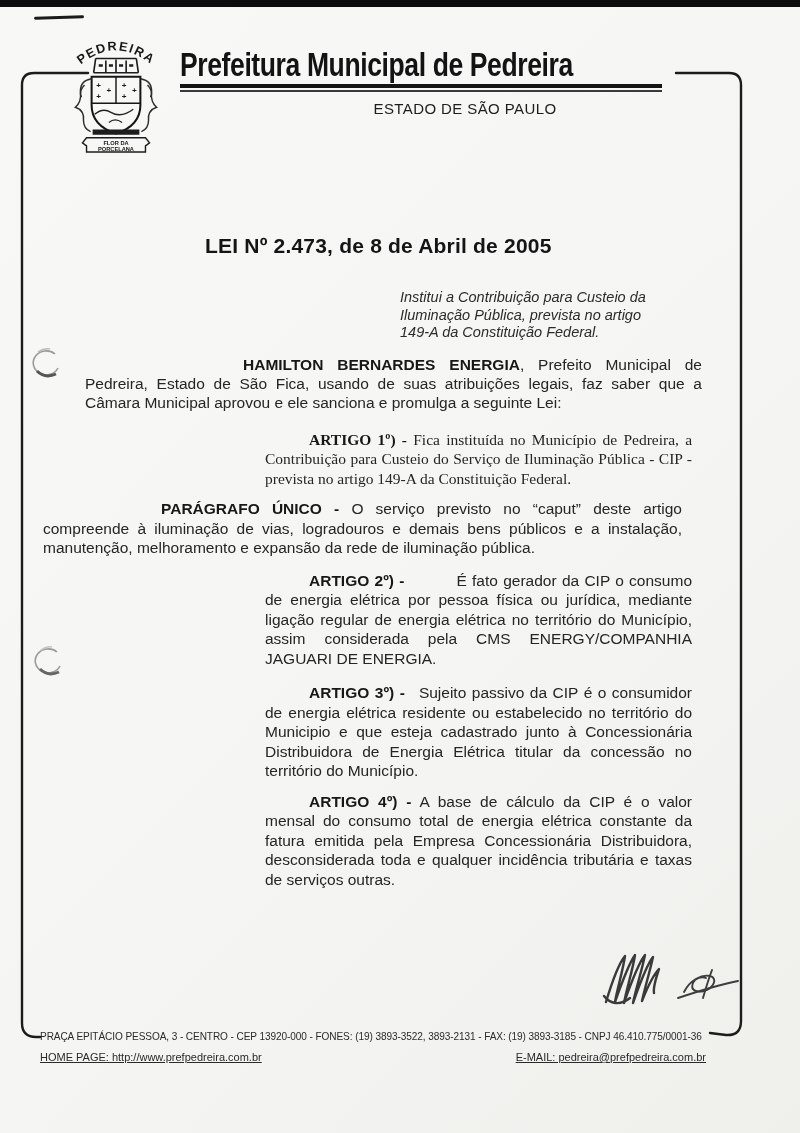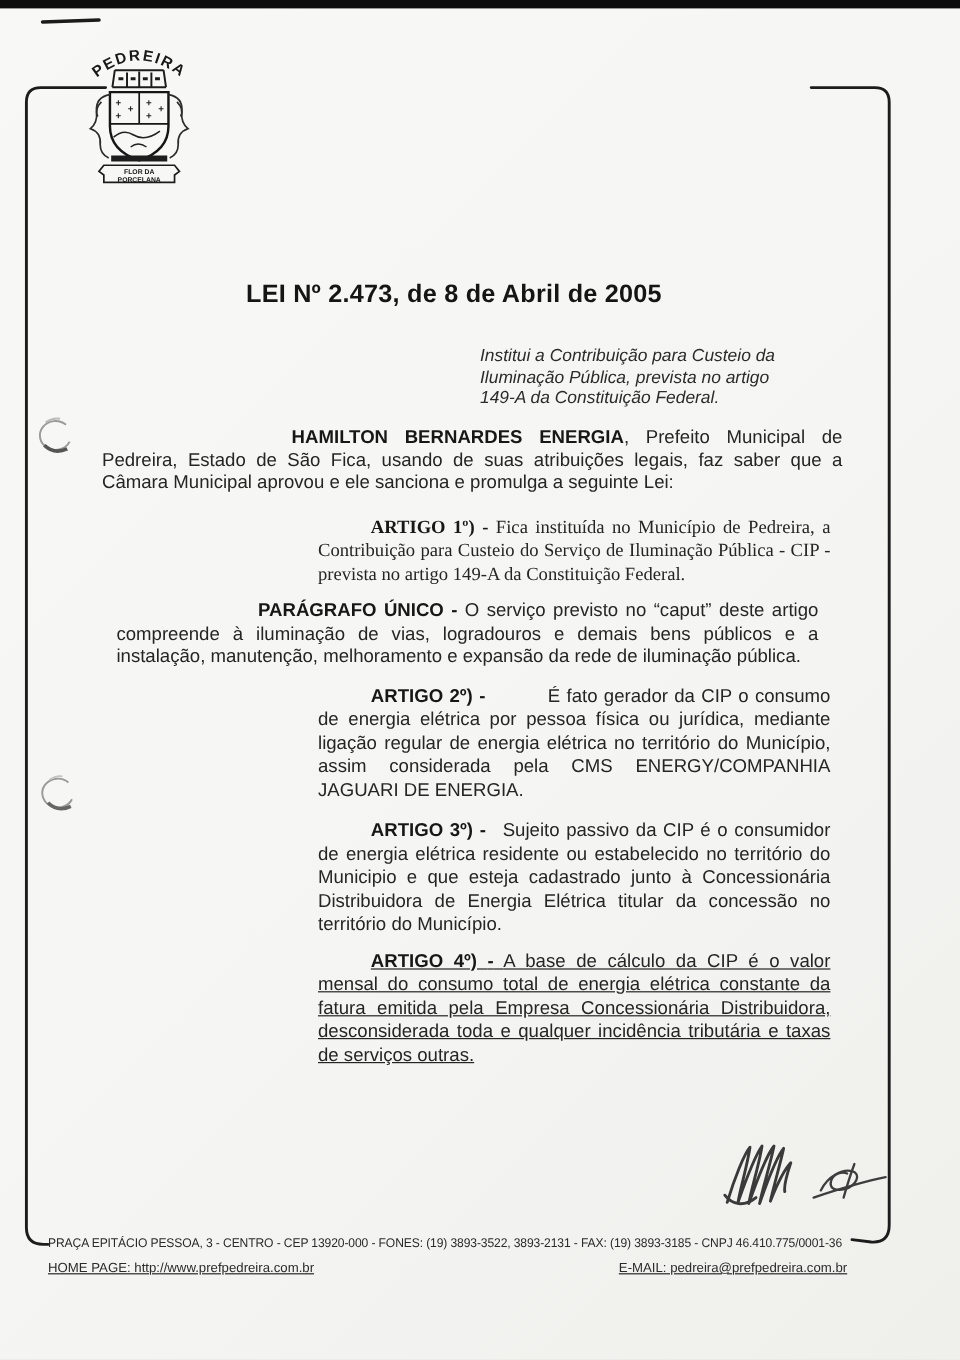--- a/index.html
+++ b/index.html
@@ -20,22 +20,22 @@
   .hdr-title .squeeze{display:inline-block;transform:scaleX(0.78);transform-origin:0 50%;letter-spacing:-0.5px;}
   .hdr-underline{margin-top:2px;height:2px;background:transparent;border-top:4px solid #141414;border-bottom:2px solid #3a3a3a;width:100%;}
   .hdr-subtitle{margin-top:8px;padding-left:88px;text-align:center;font-size:15px;letter-spacing:0.4px;color:#1d1d1d;}
   
   .content{position:absolute;top:234px;left:0;width:100%;font-size:15.5px;}
   .law-title{margin:0 0 0 205px;font-size:21px;font-weight:bold;color:#151515;letter-spacing:0.2px;}
   .epigraph{width:272px;margin:31px 0 0 400px;font-style:italic;font-size:14.5px;line-height:17.5px;color:#2b2b2b;}
   .law-p{text-align:justify;line-height:19.5px;color:#252525;margin-bottom:0;margin-top:0;}
   .preamble{margin:13px 98px 0 85px;text-indent:158px;line-height:19px;}
   .artigo{margin-left:265px;margin-right:108px;text-indent:44px;}
-  .paragrafo{margin:11px 118px 0 97px;text-indent:118px;}
-  .a1{margin-top:18px;font-family:Liberation Serif, serif;} .a2{margin-top:13px;} .a3{margin-top:15px;} .a4{margin-top:11px;text-decoration:underline;}
+  .paragrafo{margin:11px 118px 0 43px;text-indent:118px;}
+  .a1{margin-top:18px;font-family:Liberation Serif, serif;} .a2{margin-top:13px;} .a3{margin-top:15px;} .a4{margin-top:11px;}
   .lbl{font-weight:bold;color:#171717;}
   .tab-lg{display:inline-block;width:52px;}
   .tab-sm{display:inline-block;width:14px;}
   
   .signature{left:596px;top:936px;width:150px;height:85px;}
   
   .footer-line1{position:absolute;top:1030px;left:40px;width:670px;font-size:10.5px;letter-spacing:-0.1px;white-space:nowrap;color:#2a2a2a;transform:scaleX(0.96);transform-origin:0 50%;}
   .footer-line2{position:absolute;top:1051px;left:40px;right:94px;display:flex;justify-content:space-between;font-size:11px;color:#2a2a2a;text-decoration:underline;}
 </style>
 </head>
@@ -95,20 +95,25 @@
       <path d="M22,56 q-6,6 -3,12 M84,56 q6,6 3,12"></path>
     </g>
     <path d="M30,100 h46 v5 h-46 z" fill="#1d1d1d"></path>
     <g>
       <path d="M24,108 h58 l4,5 -4,3 v6 h-58 v-6 l-4,-3 z" fill="none" stroke="#1c1c1c" stroke-width="1.4"></path>
       <text x="53" y="115" font-size="5.6" font-weight="bold" text-anchor="middle" fill="#161616">FLOR DA</text>
       <text x="53" y="121.5" font-size="5.6" font-weight="bold" text-anchor="middle" fill="#161616">PORCELANA</text>
     </g>
   </svg>
 
+  <header class="hdr-text">
+    <h1 class="hdr-title"><span class="squeeze">Prefeitura Municipal de Pedreira</span></h1>
+    <div class="hdr-underline"></div>
+    <div class="hdr-subtitle">ESTADO DE SÃO PAULO</div>
+  </header>
 
   <main class="content">
     <h2 class="law-title">LEI Nº 2.473, de 8 de Abril de 2005</h2>
 
     <p class="epigraph">Institui a Contribuição para Custeio da Iluminação Pública, prevista no artigo 149-A da Constituição Federal.</p>
 
     <p class="law-p preamble"><b class="lbl">HAMILTON BERNARDES ENERGIA</b><span>, Prefeito Municipal de Pedreira, Estado de São Fica, usando de suas atribuições legais, faz saber que a Câmara Municipal aprovou e ele sanciona e promulga a seguinte Lei:</span></p>
 
     <p class="law-p artigo a1"><b class="lbl">ARTIGO 1º)</b> <b class="lbl">-</b> <span>Fica instituída no Município de Pedreira, a Contribuição para Custeio do Serviço de Iluminação Pública - CIP - prevista no artigo 149-A da Constituição Federal.</span></p>
 

